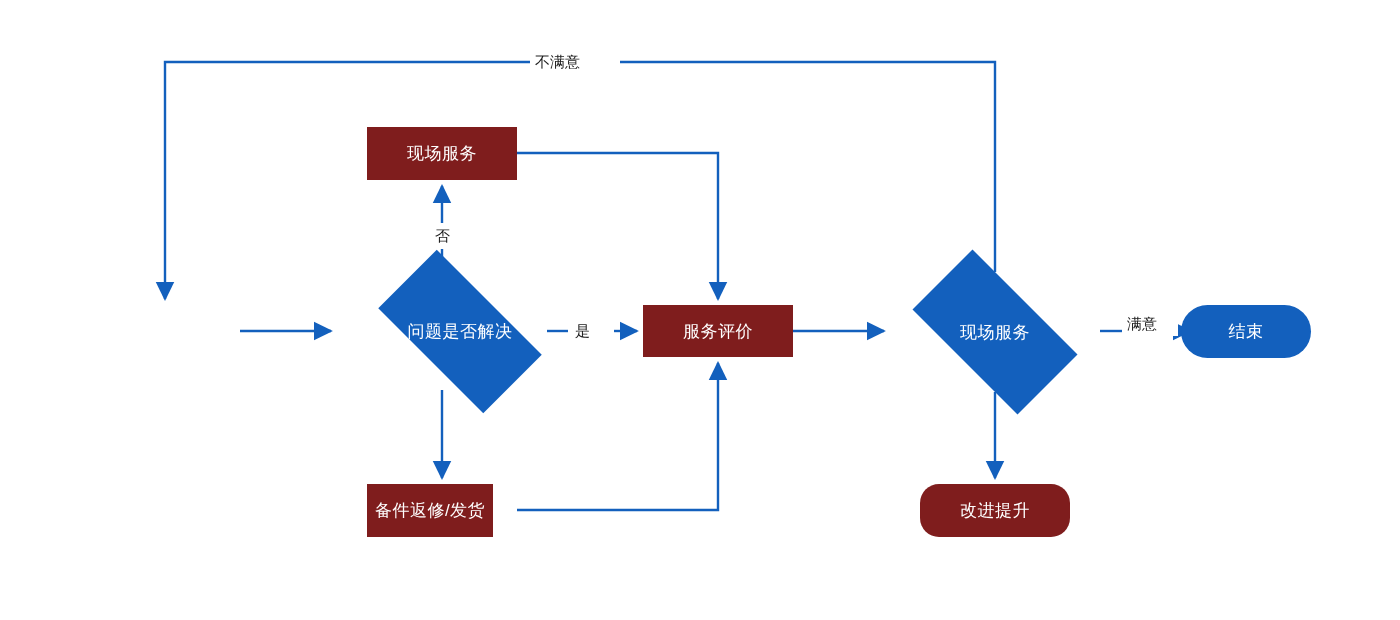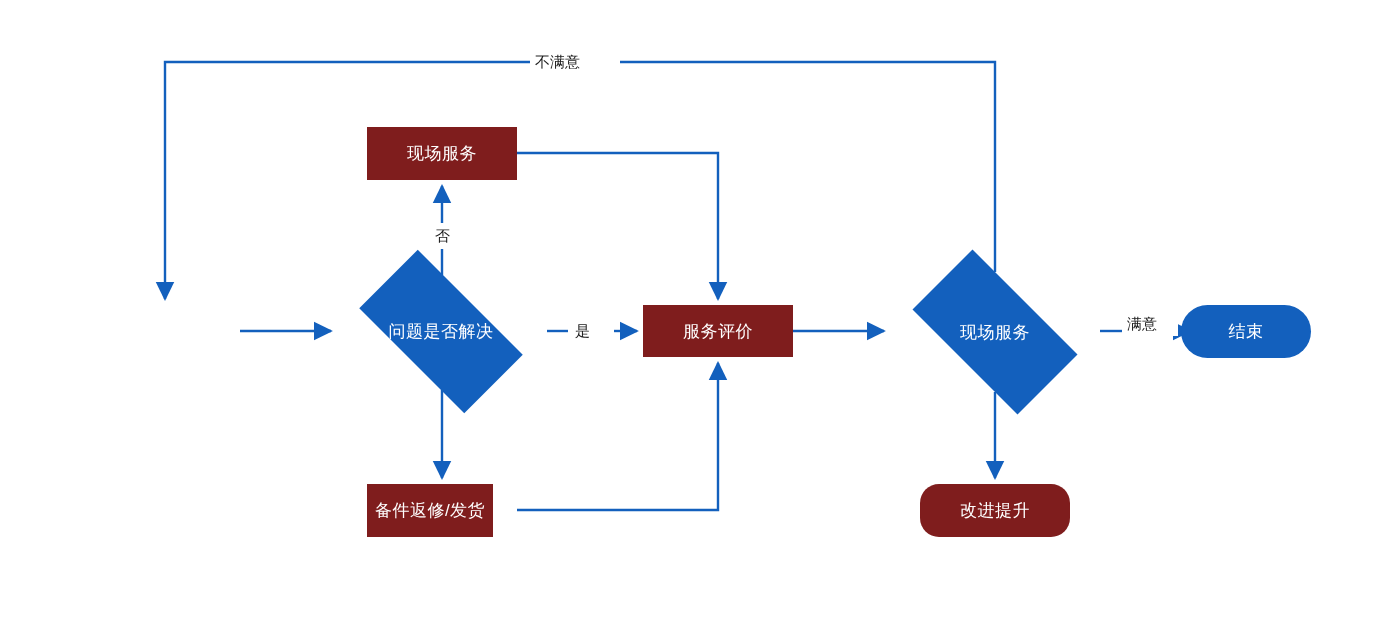--- a/index.html
+++ b/index.html
@@ -58,21 +58,21 @@
 
       <path d="M1100,331 L1122,331"></path>
       <path d="M1167,331 L1190,331" marker-end="url(#ah)"></path>
 
       <path d="M995,392 L995,478" marker-end="url(#ah)"></path>
 
     </g>
   </svg>
 
 
-  <div class="node diamond" style="left:336px;top:273px;width:210px;height:117px;">
+  <div class="node diamond" style="left:355px;top:273px;width:210px;height:117px;">
     <span class="dshape"></span>
     <span class="dlabel">问题是否解决</span>
   </div>
 
   <div class="node rect" style="left:367px;top:127px;width:150px;height:53px;">
     <span>现场服务</span>
   </div>
 
   <div class="node rect" style="left:643px;top:305px;width:150px;height:52px;">
     <span>服务评价</span>

